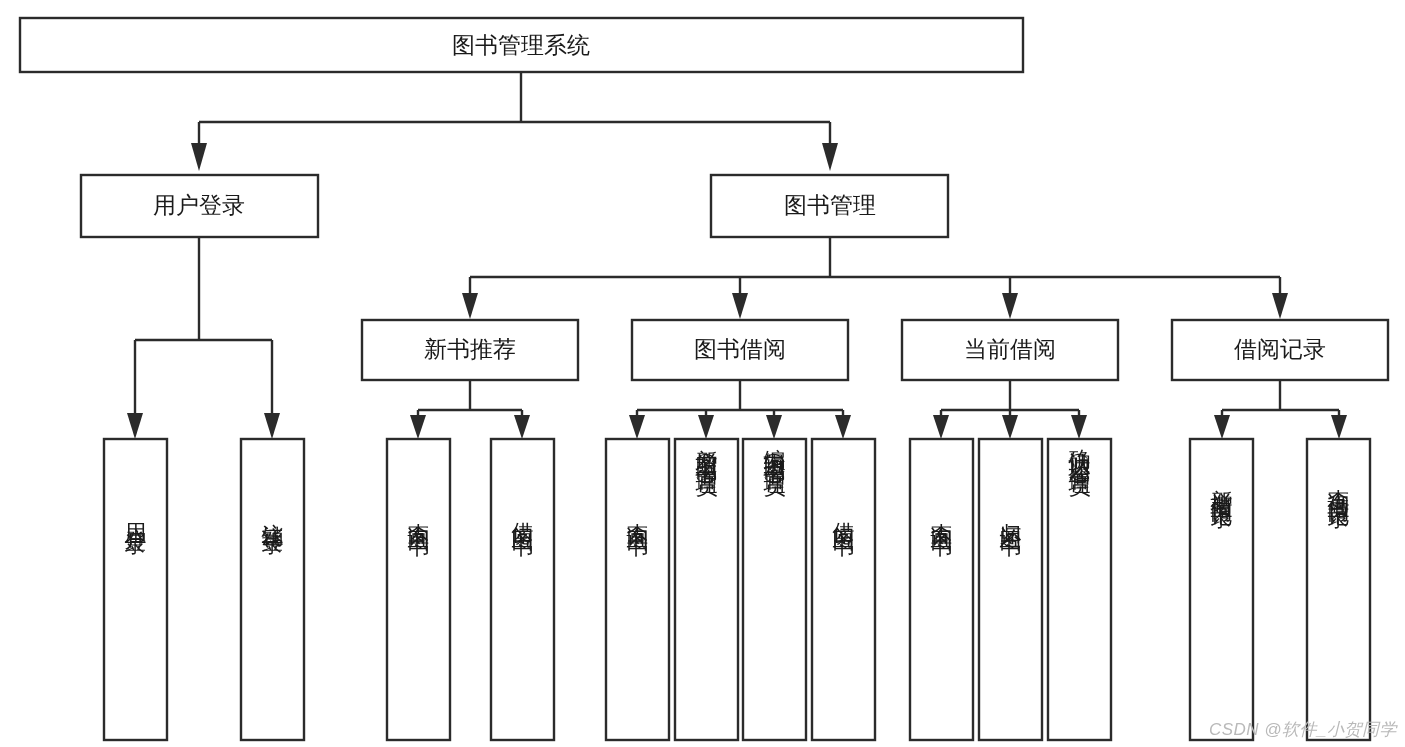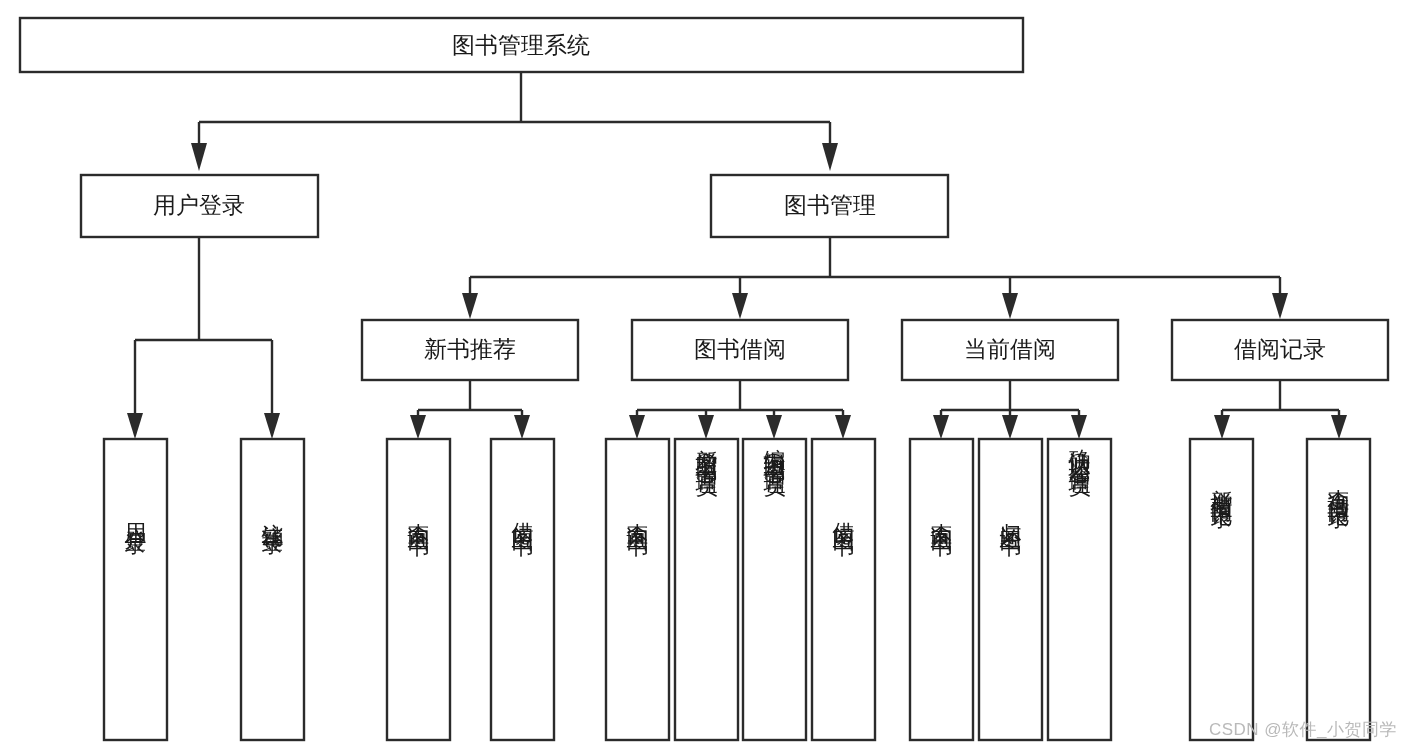--- a/index.html
+++ b/index.html
@@ -54,20 +54,21 @@
   .watermark {
     position: absolute;
     right: 8px;
     bottom: 6px;
     font-family: "Liberation Sans", "DejaVu Sans", sans-serif;
     font-size: 17px;
     color: #b9b9b9;
     white-space: nowrap;
     letter-spacing: 0.5px;
     user-select: none;
+    font-style: italic;
   }
 </style>
 </head>
 <body>
 
 <div id="diagram-root">
   <svg width="1405" height="747" viewBox="0 0 1405 747" xmlns="http://www.w3.org/2000/svg">
 
     <g>
 

